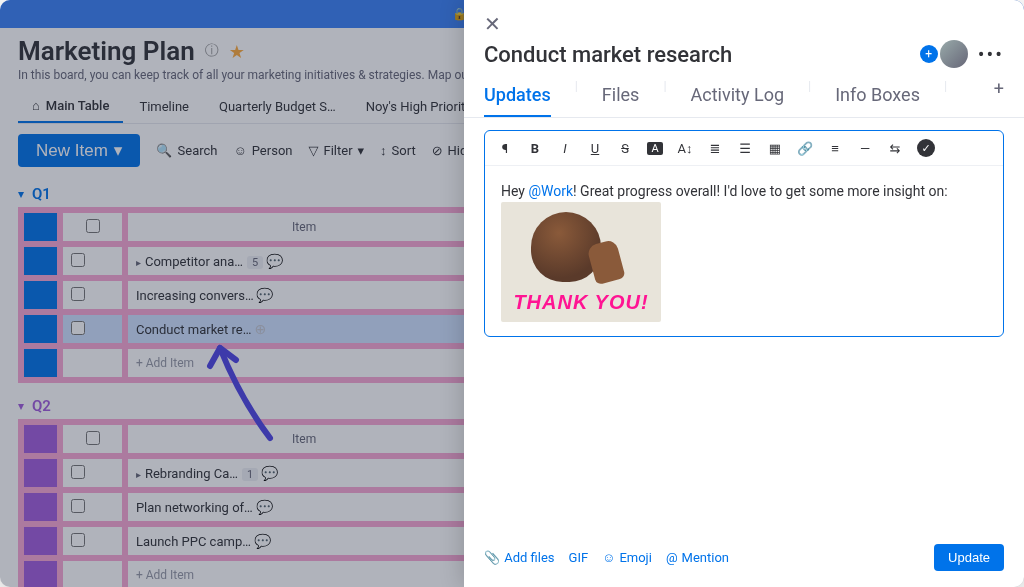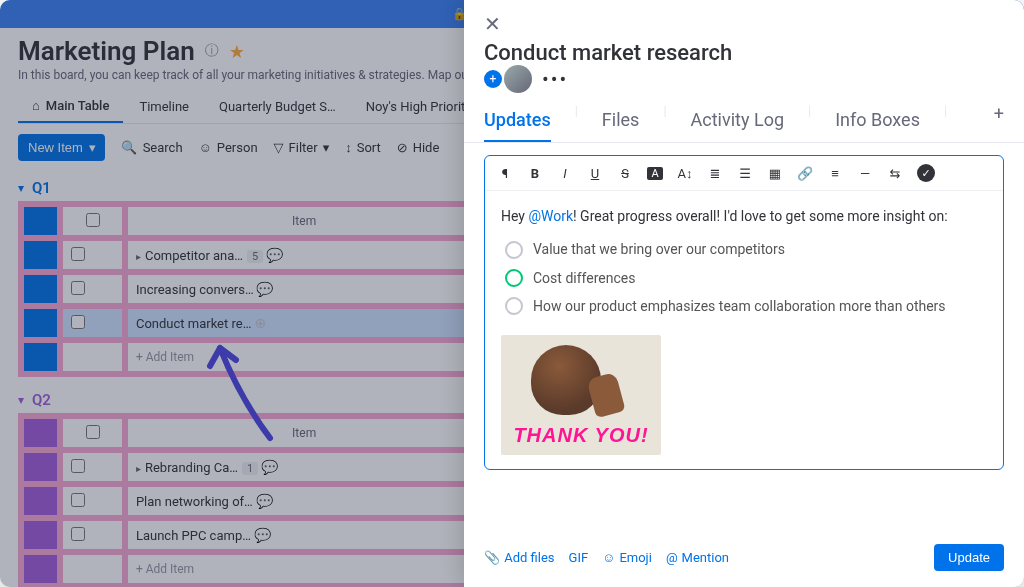--- a/index.html
+++ b/index.html
@@ -9,21 +9,21 @@
   .board { padding:8px 18px 0 18px; position:relative; }
   .titlewrap { display:flex; align-items:center; gap:10px; }
   .title { font-size:26px; font-weight:600; color:#323338; }
   .info-ic { color:#999; font-size:14px; }
   .star { color:#fdab3d; font-size:18px; }
   .desc { color:#676879; font-size:12px; margin-top:2px; }
   .views { display:flex; gap:2px; margin-top:10px; border-bottom:1px solid #e6e9ef; }
   .view { padding:6px 14px 8px; font-size:13px; color:#323338; display:flex; align-items:center; gap:6px; cursor:pointer; position:relative; }
   .view.active { color:#323338; font-weight:500; border-bottom:2px solid #0073ea; }
   .toolbar { display:flex; align-items:center; gap:16px; padding:10px 0; }
-  .btn-primary { background:#0073ea; color:#fff; border:none; border-radius:4px; padding:6px 10px; font-size:13px; display:flex; align-items:center; gap:6px; cursor:pointer; }
+  .btn-primary { background:#0073ea; color:#fff; border:none; border-radius:4px; padding:6px 18px; font-size:17px; display:flex; align-items:center; gap:6px; cursor:pointer; }
   .tool { display:flex; align-items:center; gap:5px; color:#323338; font-size:13px; cursor:pointer; }
   .group { margin:4px 0 10px; }
   .group-hd { display:flex; align-items:center; gap:8px; padding:4px 0; }
   .group-hd .chev { color:#0073ea; font-size:12px; }
   .group-hd .gname { color:#0073ea; font-weight:600; font-size:15px; }
   .group-hd.purple .chev, .group-hd.purple .gname { color:#a25ddc; }
   table.grid { border-collapse:collapse; width:100%; font-size:13px; }
   .grid th, .grid td { border:6px solid #f9a8d4; text-align:left; height:34px; padding:0 8px; background:#fff; }
   .grid th { font-weight:400; color:#676879; font-size:12px; text-align:center; }
   .leftbar { width:6px; padding:0; }
@@ -48,21 +48,21 @@
   tr.selected td { background:#cfe2ff; }
   .arrow { position:absolute; left:200px; top:310px; pointer-events:none; }
 
   
   .scrim { position:absolute; inset:0; background:rgba(30,36,60,.35); }
 
   
   .panel { position:absolute; top:0; right:0; bottom:0; width:560px; background:#fff; box-shadow:-4px 0 20px rgba(0,0,0,.15); display:flex; flex-direction:column; }
   .panel-hd { padding:12px 20px 0; }
   .close { color:#676879; font-size:20px; cursor:pointer; display:inline-block; margin-bottom:4px; }
-  .panel-title-row { display:flex; justify-content:space-between;flex-direction:column; }
+  .panel-title-row { display:flex; align-items:center; justify-content:space-between; }
   .panel-title { font-size:22px; font-weight:500; }
   .panel-ic { display:flex; align-items:center; gap:10px; }
   .panel-ic .avatar { width:28px;height:28px; }
   .addmember { width:18px;height:18px;border-radius:50%;background:#0073ea;color:#fff;font-size:12px;display:flex;align-items:center;justify-content:center;margin-right:-8px;z-index:1;}
   .dots { font-size:20px; color:#323338; cursor:pointer; letter-spacing:2px; }
   .ptabs { display:flex; gap:24px; padding:10px 20px 0; border-bottom:1px solid #e6e9ef; position:relative; }
   .ptab { padding:6px 0 10px; font-size:18px; color:#676879; cursor:pointer; }
   .ptab.active { color:#0073ea; border-bottom:2px solid #0073ea; font-weight:500; }
   .ptab-add { margin-left:auto; color:#676879; font-size:18px; cursor:pointer; }
   .sep { color:#e6e9ef; }
@@ -291,34 +291,20 @@
           <span>🔗</span>
           <span>≡</span>
           <span>—</span>
           <span>⇆</span>
           <span class="check">✓</span>
         </div>
         <div class="econtent">
           <div>
             <span>Hey </span><span class="mention">@Work</span><span>! Great progress overall! I'd love to get some more insight on:</span>
           </div>
-          <div class="clist">
-            <div class="citem">
-                <span class="circle"></span>
-                <span>Value that we bring over our competitors</span>
-              </div>
-            <div class="citem">
-                <span class="circle g"></span>
-                <span>Cost differences</span>
-              </div>
-            <div class="citem">
-                <span class="circle"></span>
-                <span>How our product emphasizes team collaboration more than others</span>
-              </div>
-          </div>
           <div class="gif">
             <div class="baby"></div>
               <div class="thumb"></div>
             <div class="txt">THANK YOU!</div>
           </div>
         </div>
       </div>
     </div>
     <div class="pactions">
       <span class="paction">

